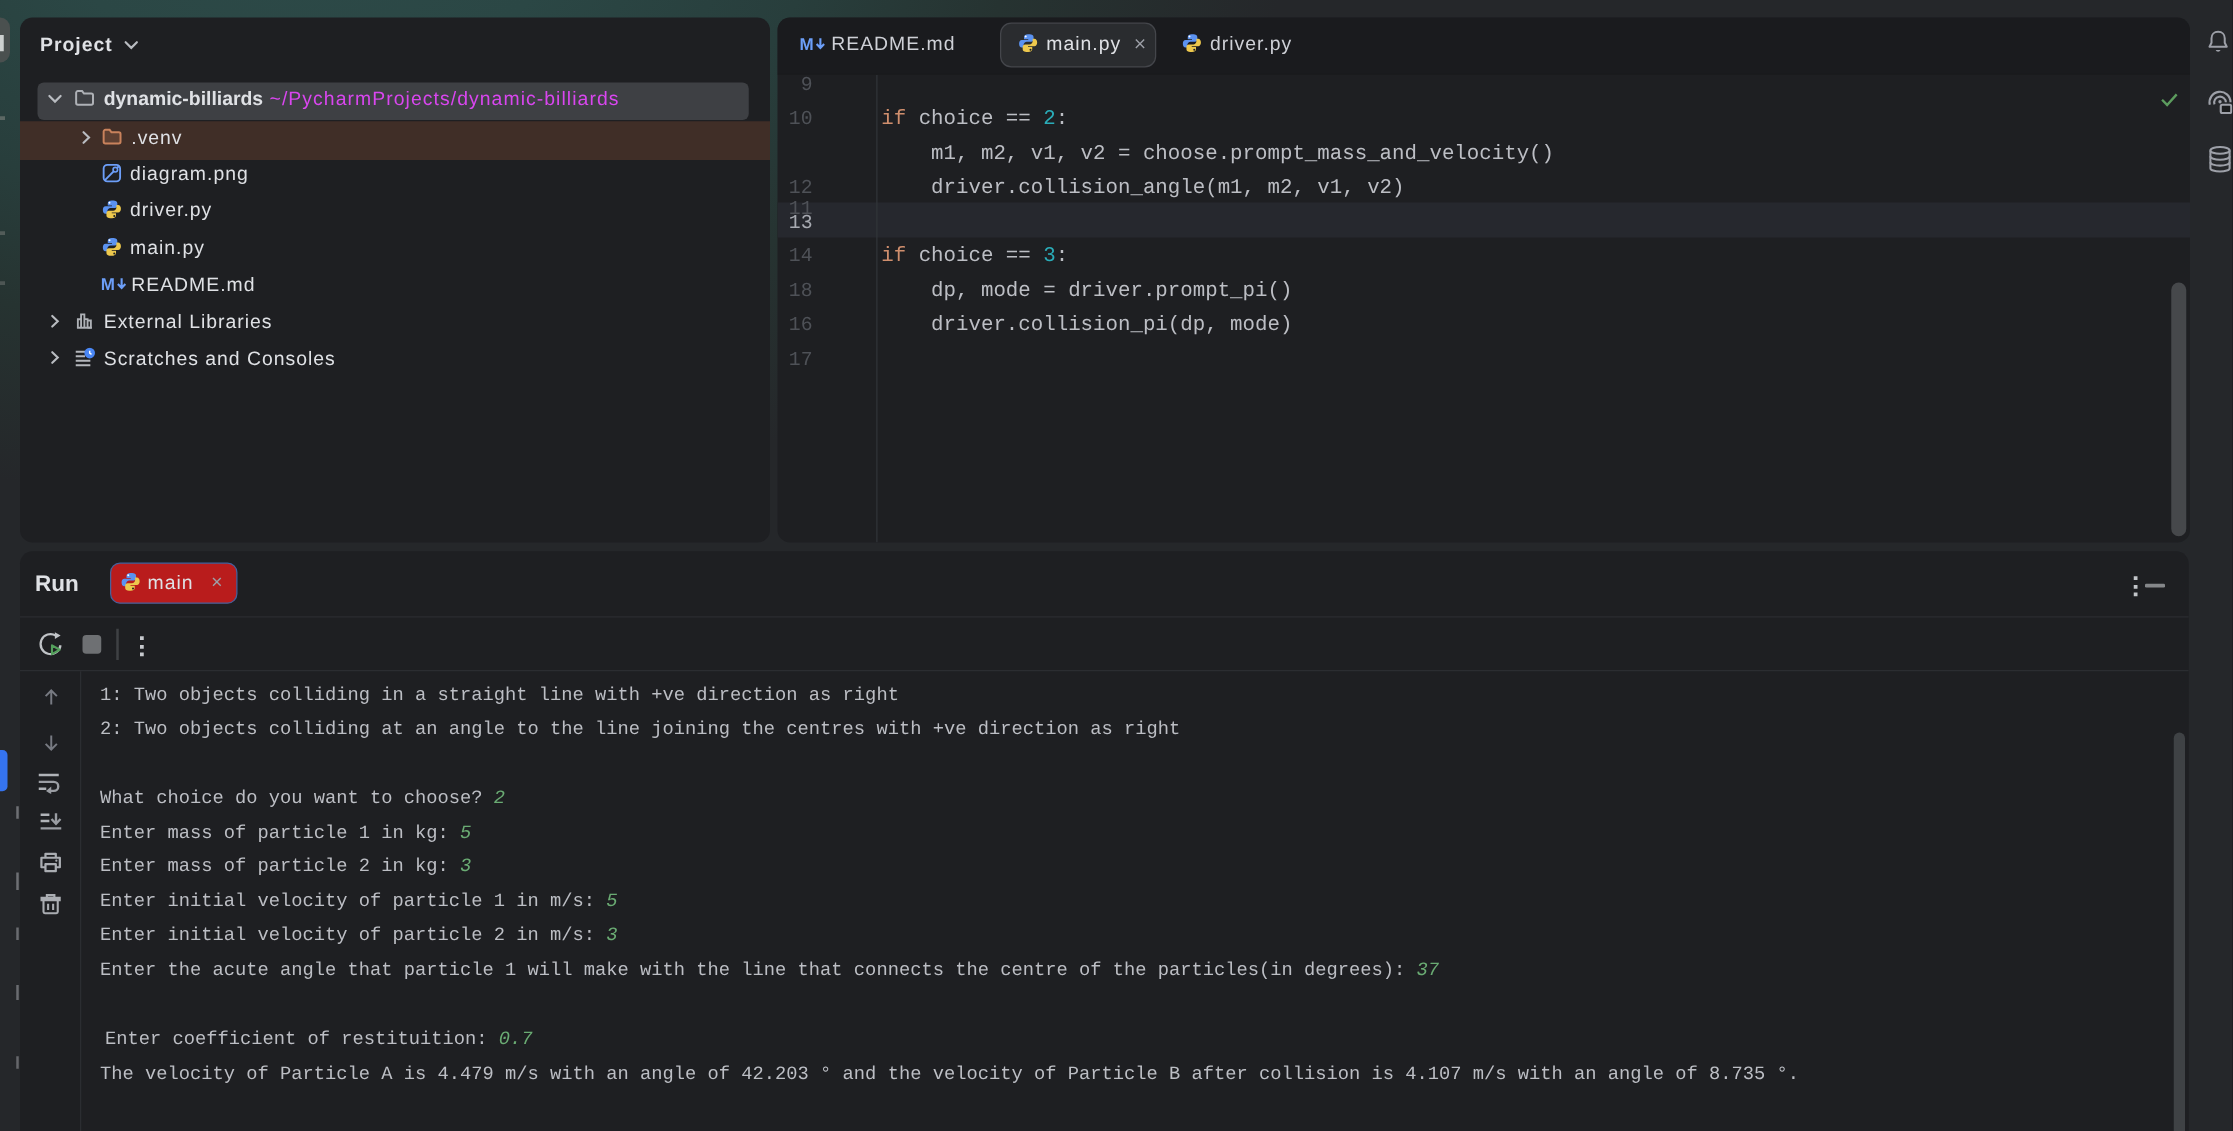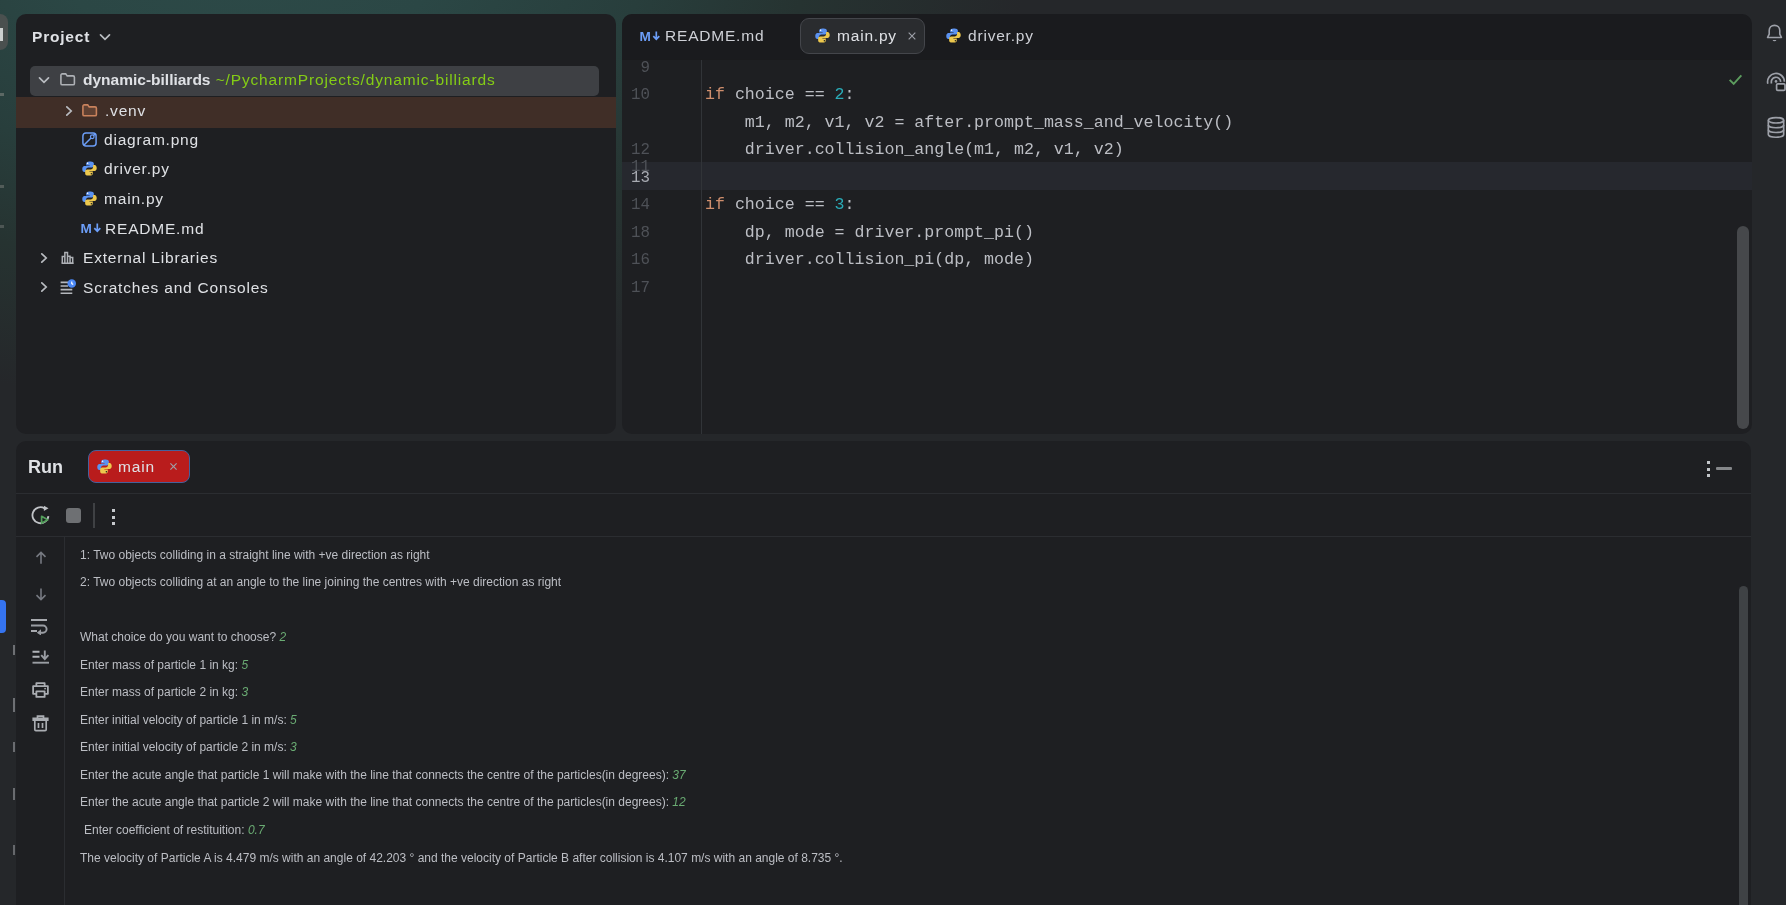--- a/index.html
+++ b/index.html
@@ -11,37 +11,37 @@
 .panel{position:absolute;background:#1e1f22;border-radius:10px;}
 #project{left:16px;top:14px;width:600px;height:420px;overflow:hidden;}
 #editor{left:622px;top:14px;width:1130px;height:420px;overflow:hidden;}
 #run{left:16px;top:441px;width:1735px;height:470px;border-radius:10px 10px 0 0;overflow:hidden;}
 
 .trow{position:absolute;height:30px;line-height:30px;color:#dfe1e5;font-size:15.5px;letter-spacing:0.8px;white-space:pre;}
 .trow b{letter-spacing:0;}
 .trow svg,.trow .micon{vertical-align:middle;position:relative;top:-1px;}
 #selrow{position:absolute;left:14px;top:52px;width:569px;height:30px;background:#3e4044;border-radius:5px;}
 #venvrow{position:absolute;left:0;top:83px;width:600px;height:31px;background:#402e27;}
-.pathtxt{color:#84cc16;letter-spacing:0.85px;}
+.pathtxt{color:#d946ef;letter-spacing:0.85px;}
 
 .tab{position:absolute;height:44px;line-height:44px;font-size:15.5px;letter-spacing:0.8px;color:#ced0d6;white-space:pre;}
 .tab svg,.tab .micon{vertical-align:middle;position:relative;top:-1px;}
 #tab-active{position:absolute;left:178px;top:4px;width:123px;height:34px;background:#2a2c2f;border:1px solid #44464b;border-radius:9px;}
 #gutterline{position:absolute;left:79px;top:46px;width:1px;height:374px;background:#313438;}
 #curline{position:absolute;left:0px;top:148px;width:1130px;height:28px;background:#26282e;}
 .codeline{position:absolute;white-space:pre;font-family:"Liberation Mono",monospace;font-size:16.63px;color:#bcbec4;}
 .lnum{position:absolute;width:50px;text-align:right;font-family:"Liberation Mono",monospace;font-size:15.8px;color:#4e5157;white-space:pre;}
 .kw{color:#cf8e6d;}
 .num{color:#2aacb8;}
 #edscroll{position:absolute;left:1115px;top:212px;width:12px;height:203px;background:#46484b;border-radius:6px;}
 
 #runlabel{position:absolute;left:12px;top:10px;height:33px;line-height:33px;color:#dfe1e5;font-size:18px;font-weight:700;}
 #runtab{position:absolute;left:72px;top:9px;width:100px;height:31px;background:#b91c1c;border:1px solid #45619c;border-radius:8px;line-height:32px;white-space:pre;font-size:15.5px;letter-spacing:0.8px;color:#dfe1e5;}
 #runtab svg{vertical-align:middle;position:relative;top:-1px;}
-.cline{position:absolute;white-space:pre;font-family:Liberation Sans, sans-serif;font-size:12px;color:#bcbec4;}
+.cline{position:absolute;white-space:pre;font-family:Liberation Mono, monospace;font-size:15px;color:#bcbec4;}
 .inp{color:#6aab73;font-style:italic;}
 #runscroll{position:absolute;left:1723px;top:145px;width:9px;height:330px;background:#3f4245;border-radius:5px;}
 .icon{position:absolute;}
 </style>
 </head>
 <body>
 <div id="bggrad"></div>
 
 <div style="position:absolute;left:-8px;top:14px;width:16px;height:36px;background:#4a504f;border-radius:8px;"></div>
 <div style="position:absolute;left:0px;top:28px;width:2.5px;height:13px;background:#ccd0cf;"></div>
@@ -133,21 +133,21 @@
       </svg><span style="display:inline-block;width:6px;"></span>driver.py</div>
   <svg class="icon" style="left:1105px;top:57px;" width="17" height="17" viewBox="0 0 16 16">
       <path d="M2.5 8.3l3.8 3.9 7.2-8" stroke="#5c9c5e" stroke-width="1.8" fill="none"></path>
     </svg>
   <div id="edscroll"></div>
 <div class="lnum" style="left: -22px; top: 44.6px;">9</div>
     <div class="codeline" style="left: 83px; top: 43.6px;"></div>
     <div class="lnum" style="left: -22px; top: 72.1px;">10</div>
     <div class="codeline" style="left: 83px; top: 71.1px;"><span class="kw">if</span> choice == <span class="num">2</span>:</div>
     <div class="lnum" style="left: -22px; top: 99.6px; margin-top: 44px;">11</div>
-    <div class="codeline" style="left: 83px; top: 98.6px;">    m1, m2, v1, v2 = after.prompt_mass_and_velocity()</div>
+    <div class="codeline" style="left: 83px; top: 98.6px;">    m1, m2, v1, v2 = choose.prompt_mass_and_velocity()</div>
     <div class="lnum" style="left: -22px; top: 127.1px;">12</div>
     <div class="codeline" style="left: 83px; top: 126.1px;">    driver.collision_angle(m1, m2, v1, v2)</div>
     <div class="lnum" style="left: -22px; top: 154.6px; color: rgb(168, 171, 178);">13</div>
     <div class="codeline" style="left: 83px; top: 153.6px;"></div>
     <div class="lnum" style="left: -22px; top: 182.1px;">14</div>
     <div class="codeline" style="left: 83px; top: 181.1px;"><span class="kw">if</span> choice == <span class="num">3</span>:</div>
     <div class="lnum" style="left: -22px; top: 209.6px;">18</div>
     <div class="codeline" style="left: 83px; top: 208.6px;">    dp, mode = driver.prompt_pi()</div>
     <div class="lnum" style="left: -22px; top: 237.1px;">16</div>
     <div class="codeline" style="left: 83px; top: 236.1px;">    driver.collision_pi(dp, mode)</div>
@@ -210,21 +210,20 @@
   <div style="position:absolute;left:48px;top:96px;width:1px;height:374px;background:#2b2d31;"></div>
   <div id="runscroll"></div>
 <div class="cline" style="left: 64px; top: 106.5px;">1: Two objects colliding in a straight line with +ve direction as right</div>
     <div class="cline" style="left: 64px; top: 134.05px;">2: Two objects colliding at an angle to the line joining the centres with +ve direction as right</div>
     <div class="cline" style="left: 64px; top: 189.15px;">What choice do you want to choose? <span class="inp">2</span></div>
     <div class="cline" style="left: 64px; top: 216.7px;">Enter mass of particle 1 in kg: <span class="inp">5</span></div>
     <div class="cline" style="left: 64px; top: 244.25px;">Enter mass of particle 2 in kg: <span class="inp">3</span></div>
     <div class="cline" style="left: 64px; top: 271.8px;">Enter initial velocity of particle 1 in m/s: <span class="inp">5</span></div>
     <div class="cline" style="left: 64px; top: 299.35px;">Enter initial velocity of particle 2 in m/s: <span class="inp">3</span></div>
     <div class="cline" style="left: 64px; top: 326.9px;">Enter the acute angle that particle 1 will make with the line that connects the centre of the particles(in degrees): <span class="inp">37</span></div>
-    <div class="cline" style="left: 64px; top: 354.45px;">Enter the acute angle that particle 2 will make with the line that connects the centre of the particles(in degrees): <span class="inp">12</span></div>
     <div class="cline" style="left: 68px; top: 382px;">Enter coefficient of restituition: <span class="inp">0.7</span></div>
     <div class="cline" style="left: 64px; top: 409.55px;">The velocity of Particle A is 4.479 m/s with an angle of 42.203 ° and the velocity of Particle B after collision is 4.107 m/s with an angle of 8.735 °.</div>
   </div>
 
 <svg class="icon" style="left:1763px;top:22px;" width="23" height="24" viewBox="0 0 20 20">
     <path d="M10 2.5c-2.8 0-4.6 2-4.6 4.5v3.2L4 13h12l-1.4-2.8V7c0-2.5-1.8-4.5-4.6-4.5z" stroke="#9da0a8" stroke-width="1.4" fill="none" stroke-linejoin="round"></path>
     <path d="M8.3 15.2a1.8 1.8 0 0 0 3.4 0z" fill="#9da0a8"></path>
   </svg>
 <svg class="icon" style="left:1764px;top:70px;" width="24" height="24" viewBox="0 0 20 20">
     <path d="M3.2 11.5A7 7 0 1 1 17 9.8" stroke="#9da0a8" stroke-width="1.4" fill="none"></path>

